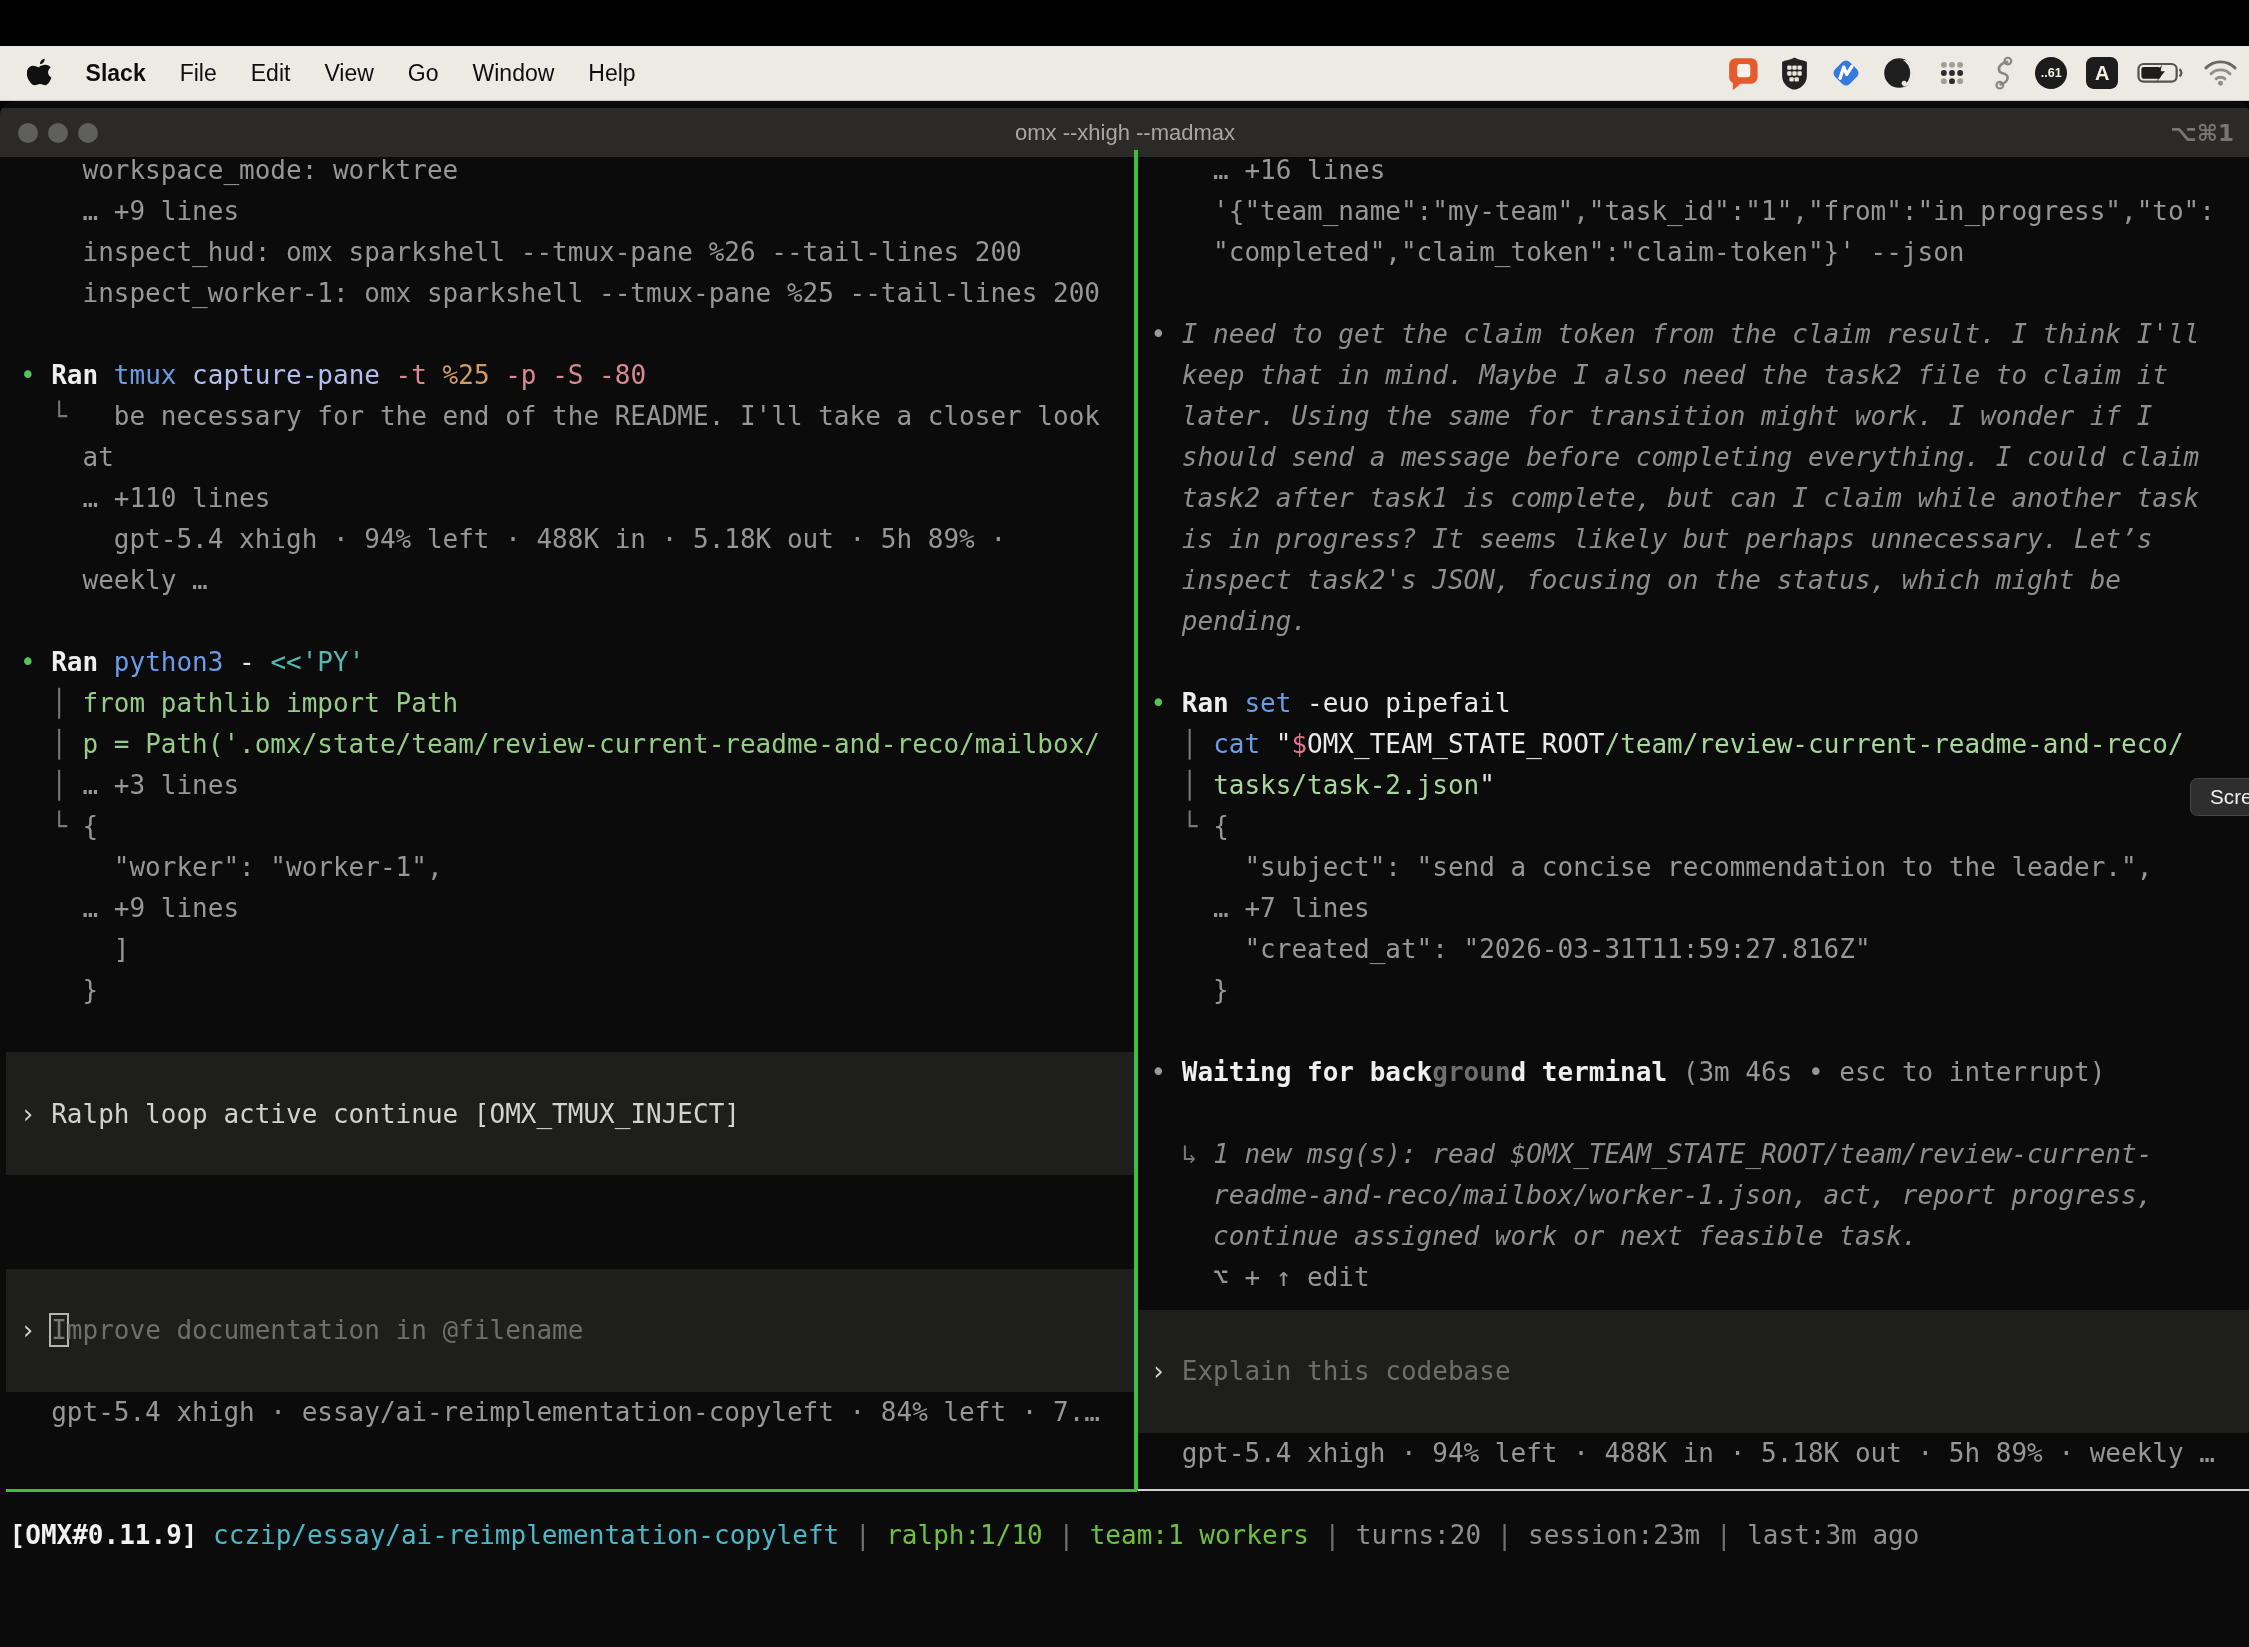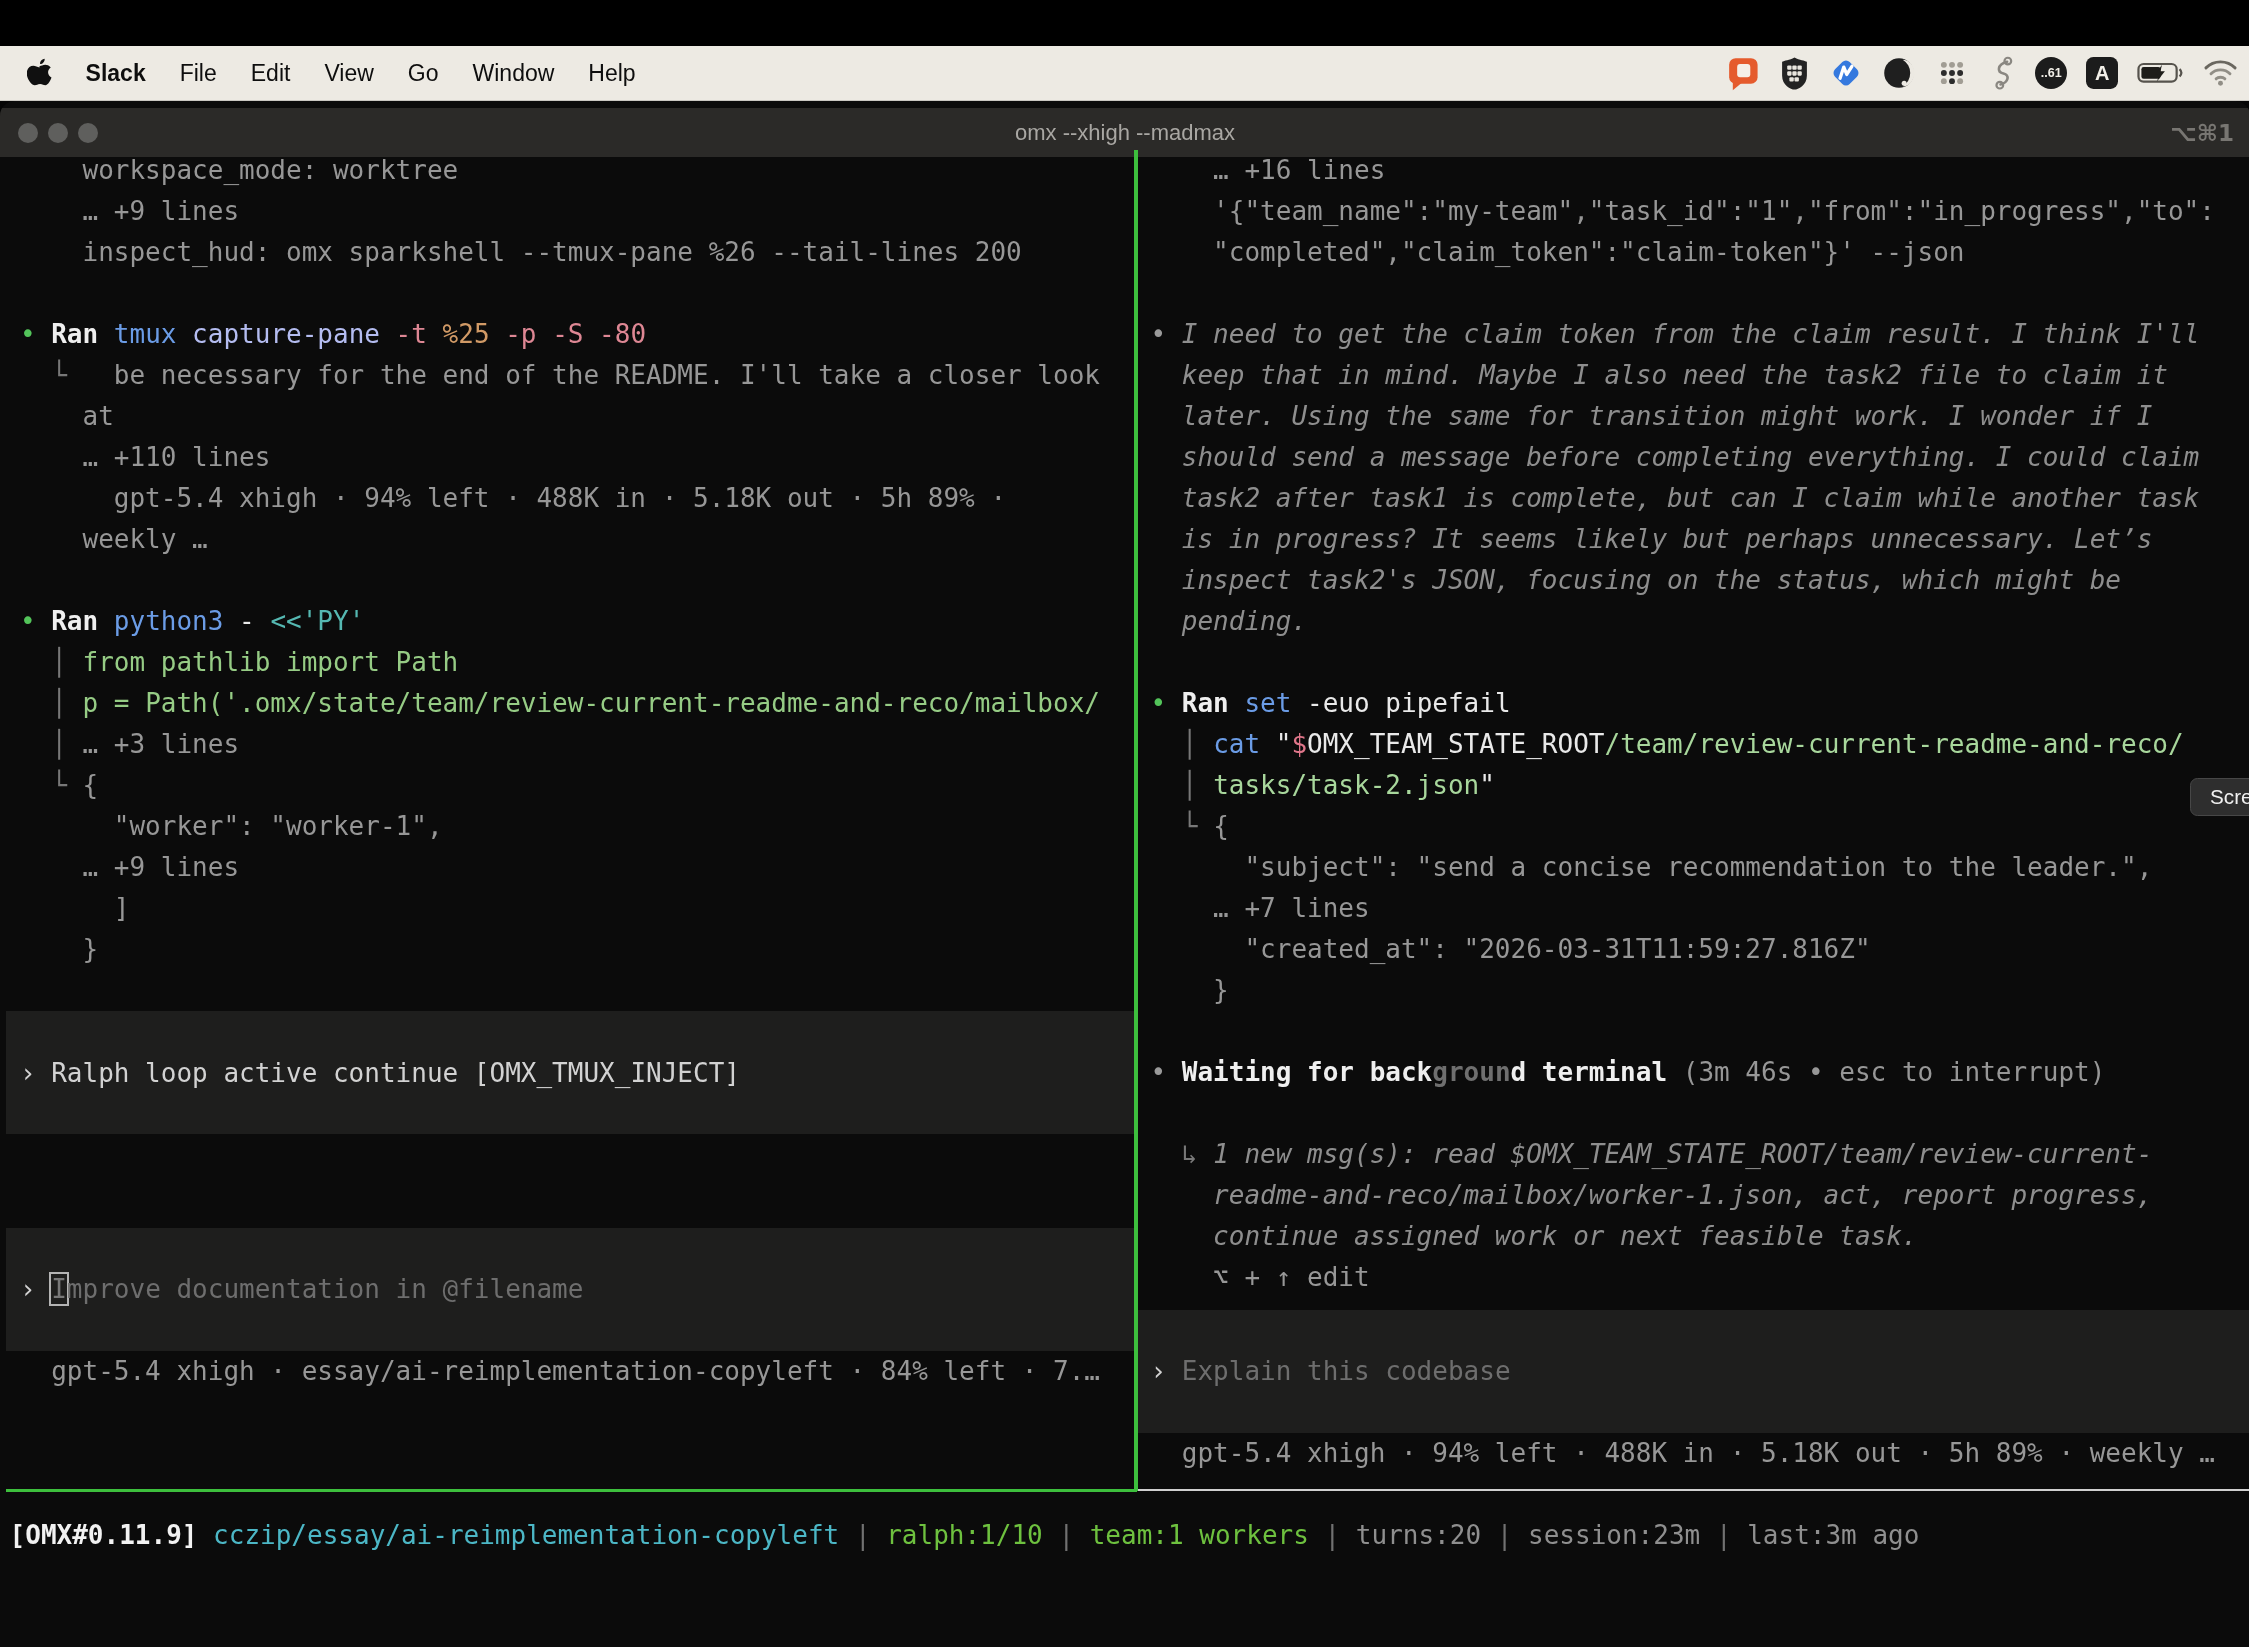--- a/index.html
+++ b/index.html
@@ -189,20 +189,21 @@
       <span class="tl" style="left:48px"></span>
       <span class="tl" style="left:78px"></span>
       <div id="title">omx --xhigh --madmax</div>
       <div id="tb-shortcut">⌥⌘1</div>
     </div>
 
     <div class="pane" id="pane-left">
         <div class="line"><span class="c-dim">    workspace_mode: worktree</span></div>
         <div class="line"><span class="c-dim">    … +9 lines</span></div>
         <div class="line"><span class="c-dim">    inspect_hud: omx sparkshell --tmux-pane %26 --tail-lines 200</span></div>
+        <div class="line"><span class="c-dim">    inspect_worker-1: omx sparkshell --tmux-pane %25 --tail-lines 200</span></div>
         <div class="line"></div>
         <div class="line"><span class="c-gb">• </span><span class="c-w">Ran </span><span class="c-blue">tmux </span><span class="c-lav">capture-pane </span><span class="c-sal">-t </span><span class="c-org">%25 </span><span class="c-sal">-p -S -80</span></div>
         <div class="line"><span class="c-line">  └   </span><span class="c-dim">be necessary for the end of the README. I'll take a closer look</span></div>
         <div class="line"><span class="c-dim">    at</span></div>
         <div class="line"><span class="c-dim">    … +110 lines</span></div>
         <div class="line"><span class="c-dim">      gpt-5.4 xhigh · 94% left · 488K in · 5.18K out · 5h 89% ·</span></div>
         <div class="line"><span class="c-dim">    weekly …</span></div>
         <div class="line"></div>
         <div class="line"><span class="c-gb">• </span><span class="c-w">Ran </span><span class="c-blue">python3 </span><span class="c-wn">- </span><span class="c-teal">&lt;&lt;'PY'</span></div>
         <div class="line"><span class="c-line">  │ </span><span class="c-grn">from pathlib import Path</span></div>

